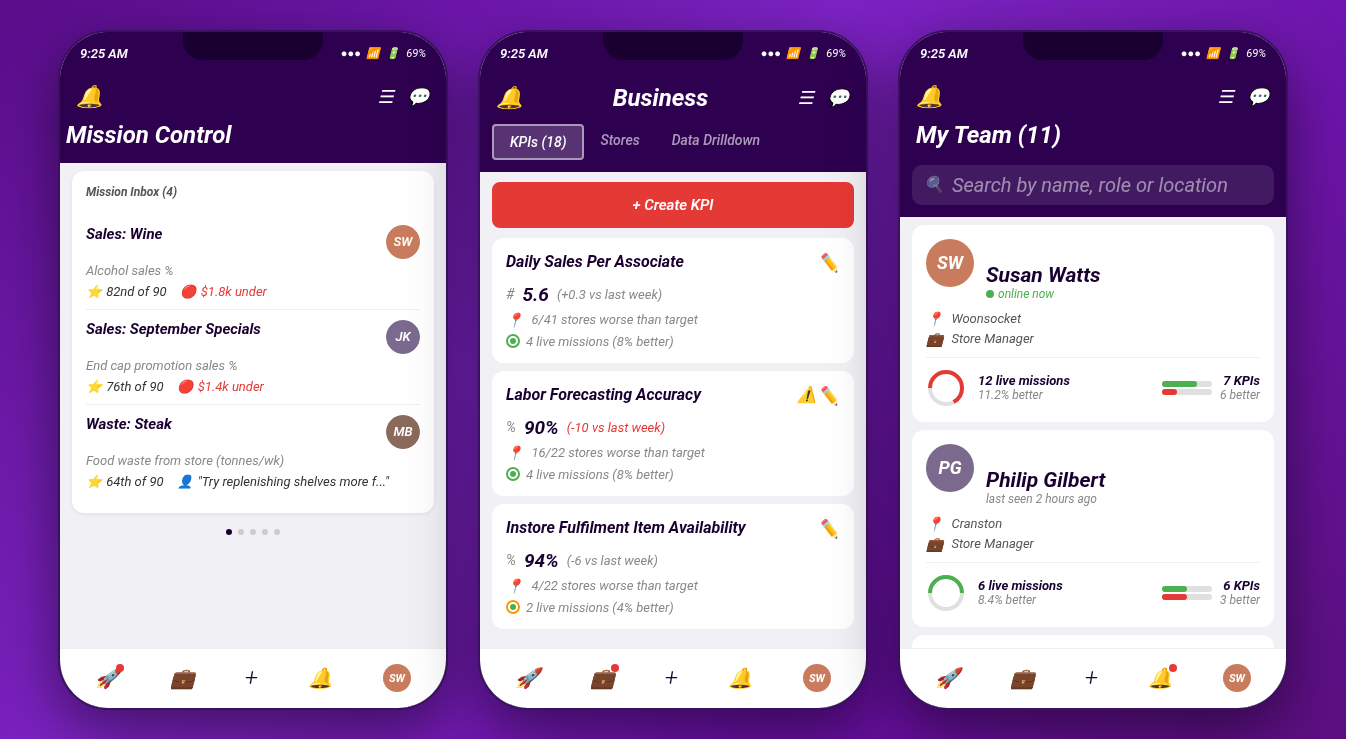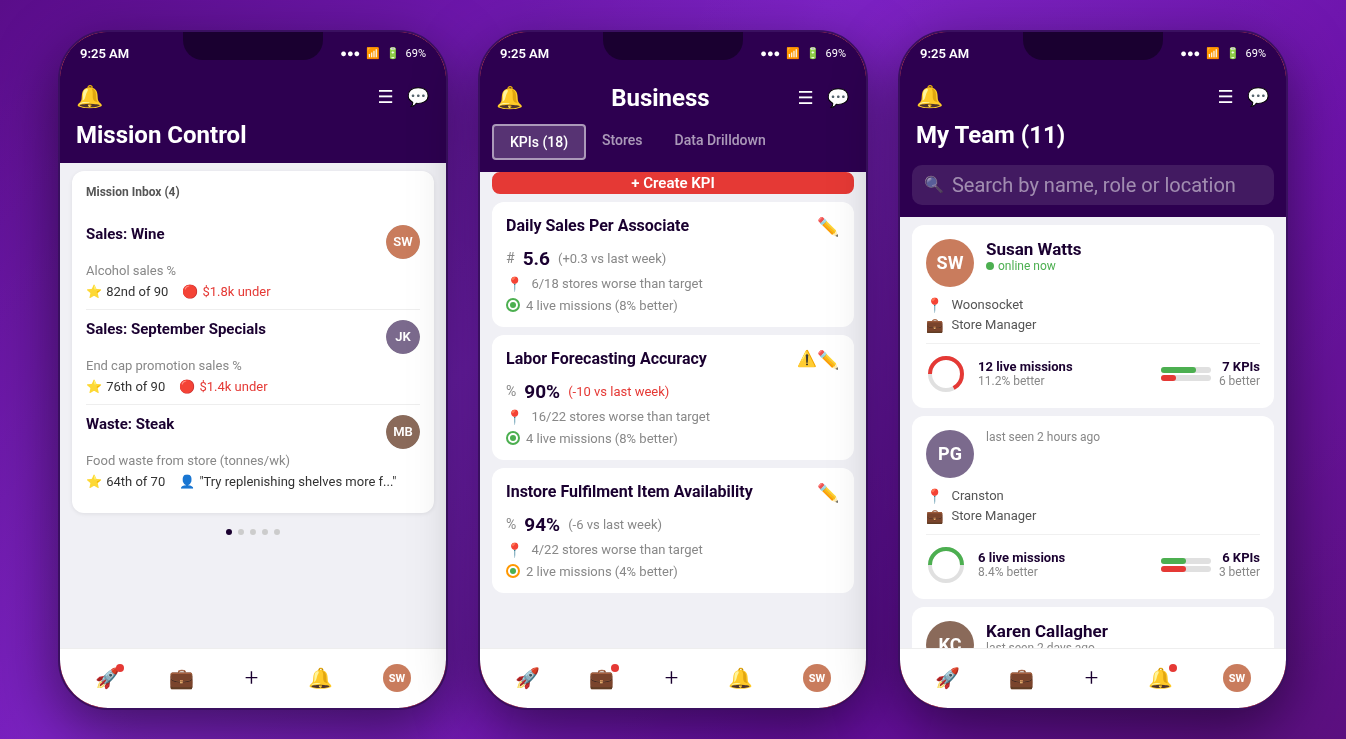--- a/index.html
+++ b/index.html
@@ -22,27 +22,28 @@
       position: absolute;
       inset: 0;
       background-image: radial-gradient(circle at 20% 80%, rgba(255,255,255,0.03) 0%, transparent 50%),
                         radial-gradient(circle at 80% 20%, rgba(255,255,255,0.03) 0%, transparent 50%);
     }
 
     
     .phone {
       width: 390px;
       height: 680px;
-      background: #ef4444;
+      background: #a3a3a3;
       border-radius: 50px;
       border: 2px solid #3a1060;
       position: relative;
       overflow: hidden;
       box-shadow: 0 20px 60px rgba(0,0,0,0.5), inset 0 0 0 1px rgba(255,255,255,0.1);
       flex-shrink: 0;
+      font-style: italic;
     }
     .phone-notch {
       position: absolute;
       top: 0;
       left: 50%;
       transform: translateX(-50%);
       width: 140px;
       height: 28px;
       background: #1a0030;
       border-radius: 0 0 20px 20px;
@@ -254,23 +255,24 @@
       color: white;
       border: 2px solid rgba(255,255,255,0.5);
     }
 
     .create-kpi-btn {
       background: #e53935;
       border: 2px solid #e53935;
       color: white;
       font-size: 15px;
       font-weight: 600;
+      padding: 12px;
       text-align: center;
       border-radius: 8px;
-      margin: 0 12px;
+      margin: 10px 12px;
       cursor: pointer;
     }
 
     .kpi-card {
       background: white;
       border-radius: 12px;
       margin: 8px 12px;
       padding: 14px;
     }
     .kpi-card-header {
@@ -357,22 +359,23 @@
       display: flex;
       align-items: center;
       justify-content: center;
       font-size: 18px;
       font-weight: 700;
       color: white;
     }
     .team-info { flex: 1; }
     .team-name {
       color: #1a0030;
-      font-size: 17px;
+      font-size: 21px;
       font-weight: 700;
+      margin-top: 24px;
     }
     .team-status {
       font-size: 12px;
       display: flex;
       align-items: center;
       gap: 4px;
       text-align: center;
     }
     .online-dot {
       width: 8px;
@@ -480,21 +483,21 @@
       </div>
 
       <div class="purple-header">
         <div class="app-header">
           <span class="app-header-icon">🔔</span>
           <div class="header-actions">
             <span class="header-btn">☰</span>
             <span class="header-btn header-btn-red">💬</span>
           </div>
         </div>
-        <div style="padding: 0 16px 14px;">
+        <div style="padding: 0 6px 14px;">
           <span class="app-header-title">Mission Control</span>
         </div>
       </div>
 
       <div class="content-area">
         <div class="card">
           <div class="mission-inbox-header">Mission Inbox (4)</div>
 
           <div class="mission-item">
             <div class="mission-item-header">
@@ -540,21 +543,21 @@
             <div class="mission-item-header">
               <span class="mission-item-title">Waste: Steak</span>
               <div class="avatar-small">
                 <div class="avatar-img" style="background: #8a6a5a;">MB</div>
               </div>
             </div>
             <div class="mission-item-sub">Food waste from store (tonnes/wk)</div>
             <div class="mission-item-stats">
               <div class="stat-item">
                 <span class="stat-icon">⭐</span>
-                <span>64th of 70</span>
+                <span>64th of 90</span>
               </div>
               <div class="stat-item">
                 <span class="stat-icon">👤</span>
                 <span>"Try replenishing shelves more f..."</span>
               </div>
             </div>
           </div>
         </div>
 
         <div class="page-dots">
@@ -628,21 +631,21 @@
             <span class="kpi-title">Daily Sales Per Associate</span>
             <span class="kpi-edit">✏️</span>
           </div>
           <div class="kpi-stat-row">
             <span class="kpi-stat-icon">#</span>
             <span class="kpi-stat-value">5.6</span>
             <span class="kpi-stat-sub">(+0.3 vs last week)</span>
           </div>
           <div class="kpi-stat-row">
             <span class="kpi-stat-icon">📍</span>
-            <span class="kpi-stat-sub">6/18 stores worse than target</span>
+            <span class="kpi-stat-sub">6/41 stores worse than target</span>
           </div>
           <div class="kpi-live">
             <div class="live-dot"></div>
             <span class="kpi-stat-sub">4 live missions (8% better)</span>
           </div>
         </div>
 
         <div class="kpi-card">
           <div class="kpi-card-header">
             <span class="kpi-title">Labor Forecasting Accuracy</span>
@@ -790,20 +793,21 @@
                 </div>
               </div>
             </div>
           </div>
         </div>
 
         <div class="team-card">
           <div class="team-card-top">
             <div class="team-avatar" style="background: #7b6a8d;">PG</div>
             <div class="team-info">
+              <div class="team-name">Philip Gilbert</div>
               <div class="team-status">
                 <span style="color:#888;">last seen 2 hours ago</span>
               </div>
             </div>
           </div>
           <div class="team-detail-row">
             <span class="detail-icon">📍</span>
             <span>Cranston</span>
           </div>
           <div class="team-detail-row">

